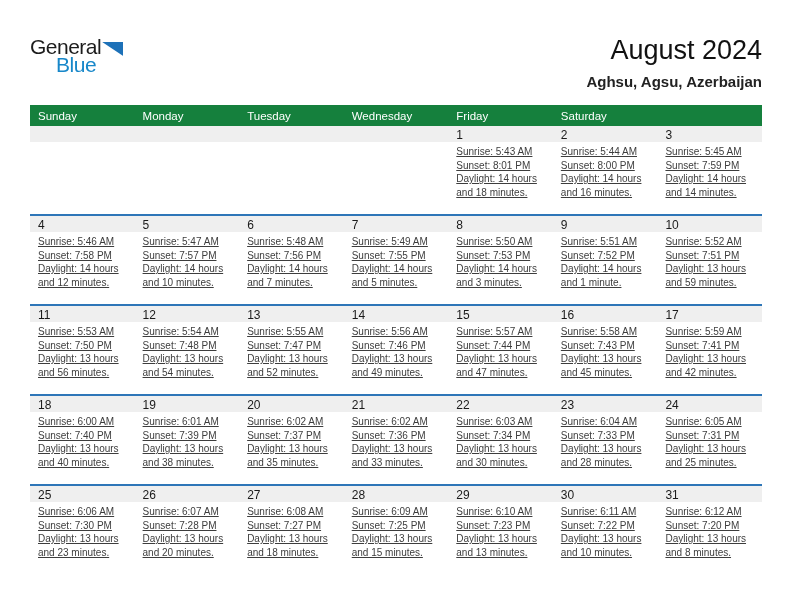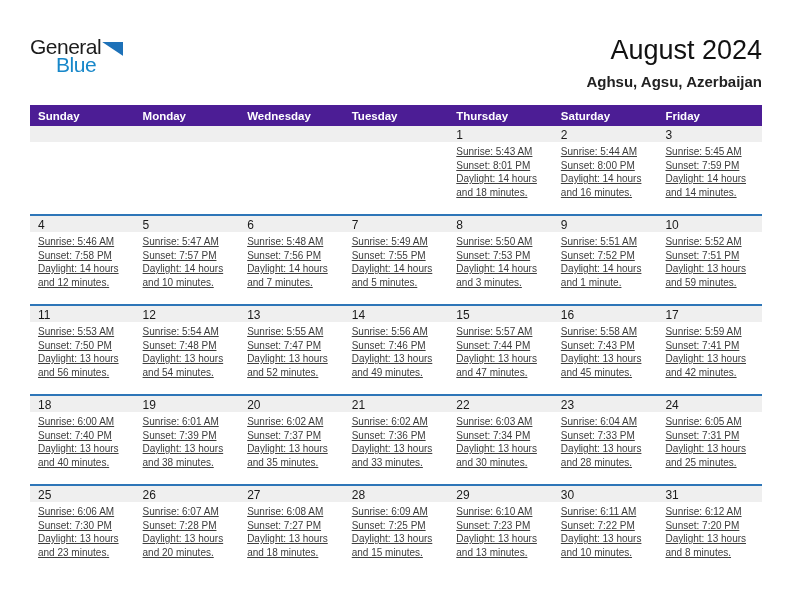--- a/index.html
+++ b/index.html
@@ -14,21 +14,21 @@
   .logo-tri{width:21px;height:14px;background:#1d71b8;margin-left:1px;margin-bottom:1px;
     clip-path:polygon(0 0,100% 0,100% 100%);}
   .logo-blue{font-size:21px;color:#1787c9;letter-spacing:-0.5px;text-align:center;margin-top:-3px;padding-right:1px;}
 
   .titles{text-align:right;}
   .title{font-size:27px;color:#111;line-height:1.05;}
   .subtitle{font-size:15px;color:#222;margin-top:9px;font-weight:bold;}
 
   
   .calendar{position:absolute;left:30px;top:105px;width:732px;}
-  .weekday-row{display:grid;grid-template-columns:repeat(7,1fr);background:#4c1d95;height:21px;font-weight:bold;}
+  .weekday-row{display:grid;grid-template-columns:repeat(7,1fr);background:#15803d;height:21px;}
   .weekday-cell{color:#fff;font-size:11.5px;display:flex;align-items:center;padding-left:8px;}
 
   .week{display:grid;grid-template-columns:repeat(7,1fr);border-top:2px solid #2e76b8;height:88px;}
   .week:first-of-type{border-top:none;}
   .day-cell{overflow:hidden;}
   .day-band{height:16px;background:#efefef;font-size:12px;color:#1a1a1a;padding:2px 0 0 8px;box-sizing:border-box;line-height:14px;}
   .details{padding:3px 2px 0 8px;font-size:10px;line-height:13.5px;color:#3d3d3d;text-decoration:underline;}
   .details div{white-space:nowrap;}
 </style>
 </head>
@@ -46,25 +46,24 @@
     <div class="titles">
       <div class="title">August 2024</div>
       <div class="subtitle">Aghsu, Agsu, Azerbaijan</div>
     </div>
   </div>
 
   <div class="calendar">
     <div class="weekday-row" id="weekday-row">
         <div class="weekday-cell">Sunday</div>
         <div class="weekday-cell">Monday</div>
+        <div class="weekday-cell">Tuesday</div>
         <div class="weekday-cell">Wednesday</div>
-        <div class="weekday-cell">Tuesday</div>
-        <div class="weekday-cell">Thursday</div>
+        <div class="weekday-cell">Friday</div>
         <div class="weekday-cell">Saturday</div>
-        <div class="weekday-cell">Friday</div>
       </div>
     <div id="weeks">
         <div class="week">
           <div class="day-cell">
             <div class="day-band"></div>
           </div>
           <div class="day-cell">
             <div class="day-band"></div>
           </div>
           <div class="day-cell">

